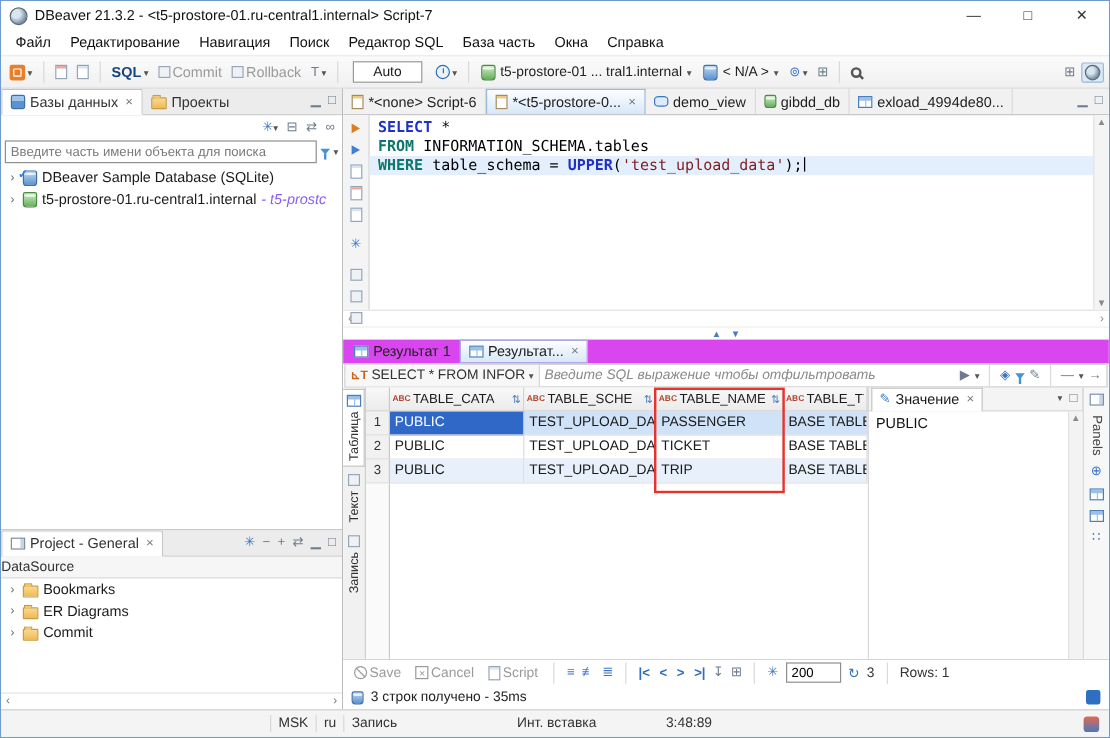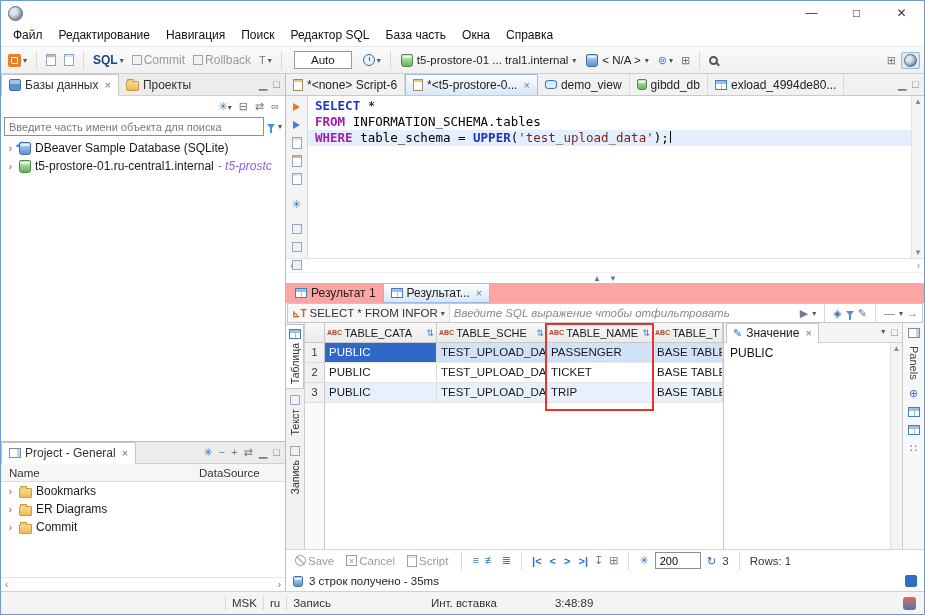--- a/index.html
+++ b/index.html
@@ -83,29 +83,29 @@
   .editor{height:163px;display:flex;border-bottom:1px solid #e0e0e0;flex:none;min-width:0}
   .gutter{width:22px;background:#f4f4f4;border-right:1px solid #d6d6d6;display:flex;flex-direction:column;align-items:center;padding-top:4px;gap:5px;flex:none}
   .gi{width:13px;height:13px;display:flex;align-items:center;justify-content:center;flex:none}
   .tri-o{width:0;height:0;border-top:4px solid transparent;border-bottom:4px solid transparent;border-left:7px solid #e07b24}
   .tri-b{width:0;height:0;border-top:4px solid transparent;border-bottom:4px solid transparent;border-left:7px solid #3f7fd6}
   .bx{width:10px;height:10px;border:1px solid #9aa7b8;background:#eef2f7}
   .code{flex:1;font-family:"DejaVu Sans Mono","Liberation Mono",monospace;font-size:12.5px;line-height:16px;padding-top:2px;min-width:0}
   .code-line{height:16px;white-space:pre;padding-left:7px}
   .code-line.current{background:#e3effc}
   .kw1{color:#2031c8;font-weight:bold}
-  .kw2{color:#a21caf;font-weight:bold}
+  .kw2{color:#0f766e;font-weight:bold}
   .str{color:#7f1d1d}
   .tok{color:#000}
   .caret-bar{display:inline-block;width:1px;height:12px;background:#000;vertical-align:-1px;margin-left:1px}
   .evscroll{width:13px;background:#f4f4f4;border-left:1px solid #e2e2e2;display:flex;flex-direction:column;align-items:center;justify-content:space-between;padding:1px 0;color:#8a8a8a;font-size:8px;flex:none}
   .editor-hscroll{height:14px;display:flex;align-items:center;justify-content:space-between;padding:0 4px;color:#8a8a8a;font-size:10px;flex:none;border-bottom:1px solid #eee}
   .sash{height:10px;display:flex;align-items:center;justify-content:center;gap:8px;color:#4a7ebb;font-size:8px;flex:none}
   
-  .res-tabs{height:20px;display:flex;align-items:stretch;background:#fca5a5;flex:none;padding-left:2px}
+  .res-tabs{height:20px;display:flex;align-items:stretch;background:#d946ef;flex:none;padding-left:2px}
   .rtab{display:flex;align-items:center;gap:4px;padding:0 7px;font-size:12px;color:#222;white-space:nowrap}
   .rtab.active{background:linear-gradient(#fdfeff,#d7e7f8);border:1px solid #9dbbdb}
   .filter-bar{height:20px;display:flex;align-items:center;border:1px solid #c6c6c6;margin:0 1px;background:#fff;flex:none;gap:4px;padding-right:4px}
   .fb-left{display:flex;align-items:center;gap:3px;height:100%;padding:0 4px;border-right:1px solid #d6d6d6;background:#f7f7f7}
   .fb-sqlicon{color:#c8641f;font-weight:bold;font-size:10px}
   .query-box{font-size:11.5px;color:#333;white-space:nowrap}
   .filter-input{flex:1;font-style:italic;color:#8a8a8a;font-size:11.5px;white-space:nowrap;overflow:hidden;min-width:0}
   
   .grid-zone{flex:1;display:flex;min-height:0;position:relative}
   .sstrip{width:19px;background:#f1f1f1;border-right:1px solid #cfcfcf;display:flex;flex-direction:column;align-items:center;padding-top:1px;flex:none;gap:2px}
@@ -161,20 +161,21 @@
   .sb-item{white-space:nowrap}
   .i-agent{width:13px;height:13px;border-radius:3px;background:linear-gradient(#e06a4f,#4a77c0);margin-left:auto;margin-right:8px;flex:none}
 </style>
 </head>
 <body>
 
 <div class="app">
 
   <div class="titlebar">
     <span class="i-dbeaver"></span>
+    <span class="title-text">DBeaver 21.3.2 - &lt;t5-prostore-01.ru-central1.internal&gt; Script-7</span>
     <div class="win-controls">
       <span class="winbtn">—</span>
       <span class="winbtn">□</span>
       <span class="winbtn">✕</span>
     </div>
   </div>
 
   <div class="menubar">
     <span class="menu-item">Файл</span>
     <span class="menu-item">Редактирование</span>
@@ -315,21 +316,20 @@
           <span class="ptab-icons">
             <span class="gb">✳</span>
             <span class="g">−</span>
             <span class="g">+</span>
             <span class="g">⇄</span>
             <span class="g">▁</span>
             <span class="g">□</span>
           </span>
         </div>
         <div class="cols-header">
-          <span class="col-name">Name</span>
           <span class="col-ds">DataSource</span>
         </div>
         <div>
           <div class="tree-row">
             <span class="tw">›</span>
             <span class="i-folder"></span>
             <span>Bookmarks</span>
           </div>
           <div class="tree-row">
             <span class="tw">›</span>

